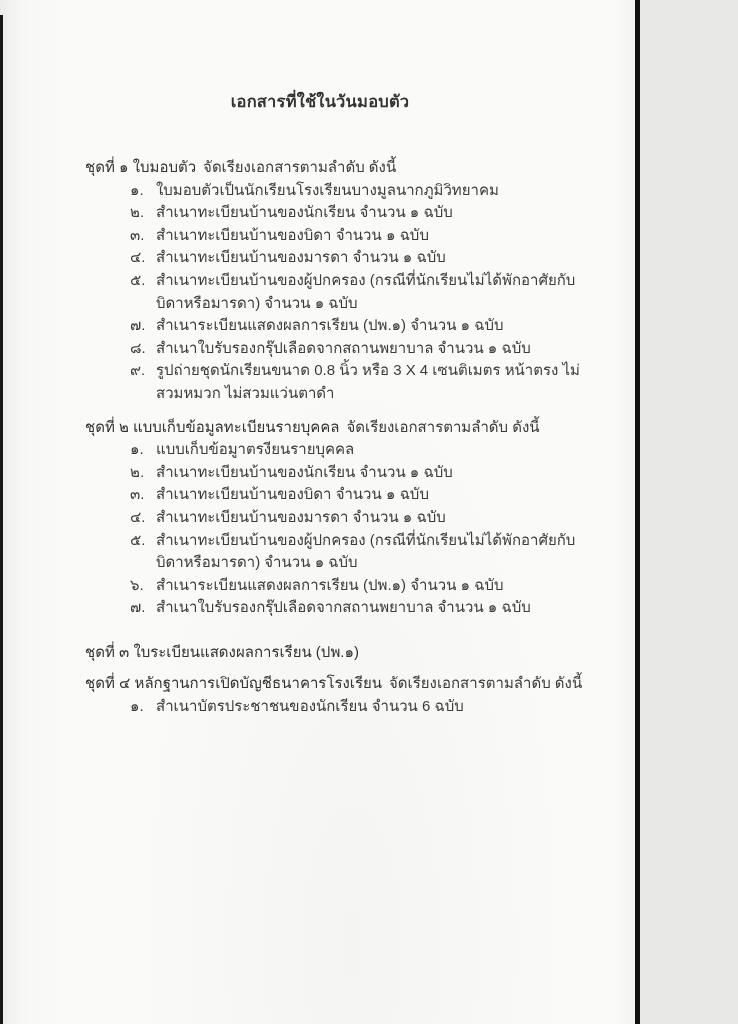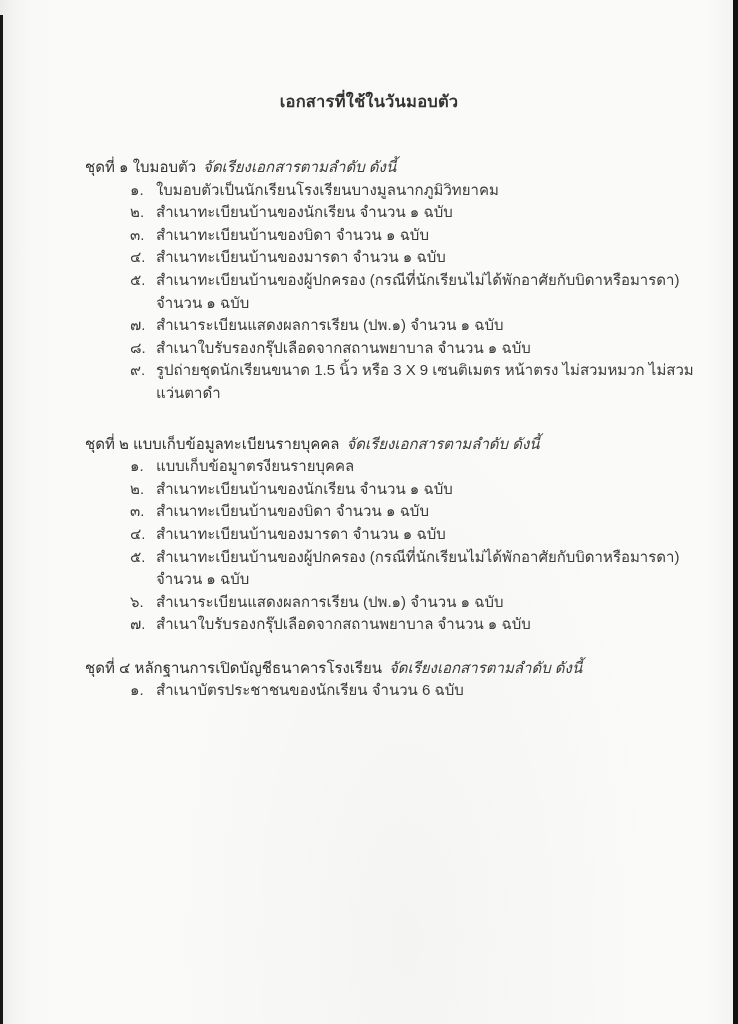--- a/index.html
+++ b/index.html
@@ -4,21 +4,21 @@
 <style>
   html, body { margin: 0; padding: 0; }
   body {
     width: 738px; height: 1024px;
     overflow: hidden;
     background: #e8e8e6;
     font-family: "Liberation Sans", "DejaVu Sans", sans-serif;
   }
   .page {
     position: relative;
-    width: 738px; height: 1024px;
+    width: 640px; height: 1024px;
     background:
       radial-gradient(ellipse at 55% 92%, rgba(0,0,0,0.025), transparent 45%),
       linear-gradient(90deg, #ebebe9 0px, #f3f3f1 12px, #f8f8f6 28px, #fafaf8 70px, #fafaf8 96%, #f1f1ef 100%);
     color: #3c3c3c;
   }
   .edge-left {
     position: absolute; left: 0; top: 15px; bottom: 0;
     width: 3px; background: #181818;
   }
   .edge-right {
@@ -32,28 +32,28 @@
     font-weight: bold;
     color: #333333;
     letter-spacing: 0.2px;
   }
   .content {
     margin: 42px 38px 0 85px;
     font-size: 15px;
     line-height: 22.6px;
   }
   .sec-head .b { font-weight: normal; color: #333333; }
-  .sec-head .r { margin-left: 7px; font-style: italic; }
+  .sec-head .r { margin-left: 7px; }
   .items { margin-left: 45px; }
   .item { display: flex; }
   .num { flex: 0 0 26px; width: 26px; }
   .txt { flex: 1; }
-  .section-2 { margin-top: 28px; }
+  .section-2 { margin-top: 11px; }
   .section-3 { margin-top: 22px; }
-  .section-4 { margin-top: 21px; }
+  .section-4 { margin-top: 9px; }
 </style>
 </head>
 <body>
 
 <div class="page">
   <div class="edge-left"></div>
   <div class="edge-right"></div>
 
   <div class="title">เอกสารที่ใช้ในวันมอบตัว</div>
 
@@ -87,21 +87,21 @@
         <div class="item">
           <span class="num">๗.</span>
           <span class="txt">สำเนาระเบียนแสดงผลการเรียน (ปพ.๑) จำนวน ๑ ฉบับ</span>
         </div>
         <div class="item">
           <span class="num">๘.</span>
           <span class="txt">สำเนาใบรับรองกรุ๊ปเลือดจากสถานพยาบาล จำนวน ๑ ฉบับ</span>
         </div>
         <div class="item">
           <span class="num">๙.</span>
-          <span class="txt">รูปถ่ายชุดนักเรียนขนาด 1.5 นิ้ว หรือ 3 X 9 เซนติเมตร หน้าตรง ไม่สวมหมวก ไม่สวมแว่นตาดำ</span>
+          <span class="txt">รูปถ่ายชุดนักเรียนขนาด 0.8 นิ้ว หรือ 3 X 4 เซนติเมตร หน้าตรง ไม่สวมหมวก ไม่สวมแว่นตาดำ</span>
         </div>
       </div>
     </div>
 
     <div class="section section-2">
       <div class="sec-head">
         <span class="b">ชุดที่ ๒ แบบเก็บข้อมูลทะเบียนรายบุคคล</span><span class="r">จัดเรียงเอกสารตามลำดับ ดังนี้</span>
       </div>
       <div class="items">
         <div class="item">
@@ -128,20 +128,25 @@
           <span class="num">๖.</span>
           <span class="txt">สำเนาระเบียนแสดงผลการเรียน (ปพ.๑) จำนวน ๑ ฉบับ</span>
         </div>
         <div class="item">
           <span class="num">๗.</span>
           <span class="txt">สำเนาใบรับรองกรุ๊ปเลือดจากสถานพยาบาล จำนวน ๑ ฉบับ</span>
         </div>
       </div>
     </div>
 
+    <div class="section section-3">
+      <div class="sec-head">
+        <span class="b">ชุดที่ ๓ ใบระเบียนแสดงผลการเรียน (ปพ.๑)</span><span class="r"></span>
+      </div>
+    </div>
 
     <div class="section section-4">
       <div class="sec-head">
         <span class="b">ชุดที่ ๔ หลักฐานการเปิดบัญชีธนาคารโรงเรียน</span><span class="r">จัดเรียงเอกสารตามลำดับ ดังนี้</span>
       </div>
       <div class="items">
         <div class="item">
           <span class="num">๑.</span>
           <span class="txt">สำเนาบัตรประชาชนของนักเรียน จำนวน 6 ฉบับ</span>
         </div>

